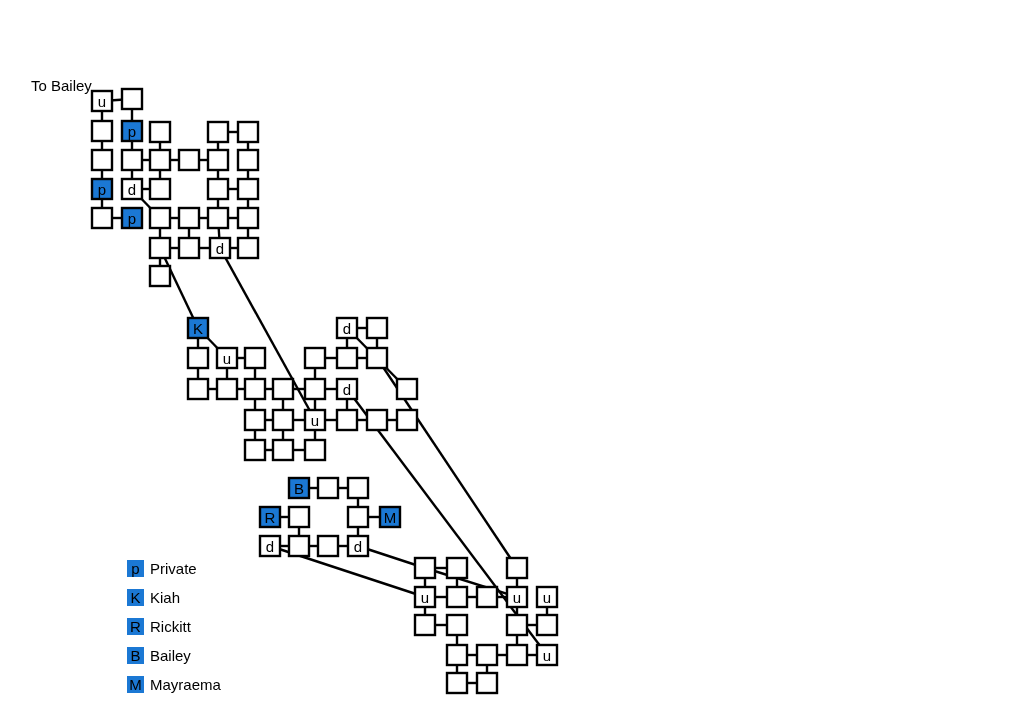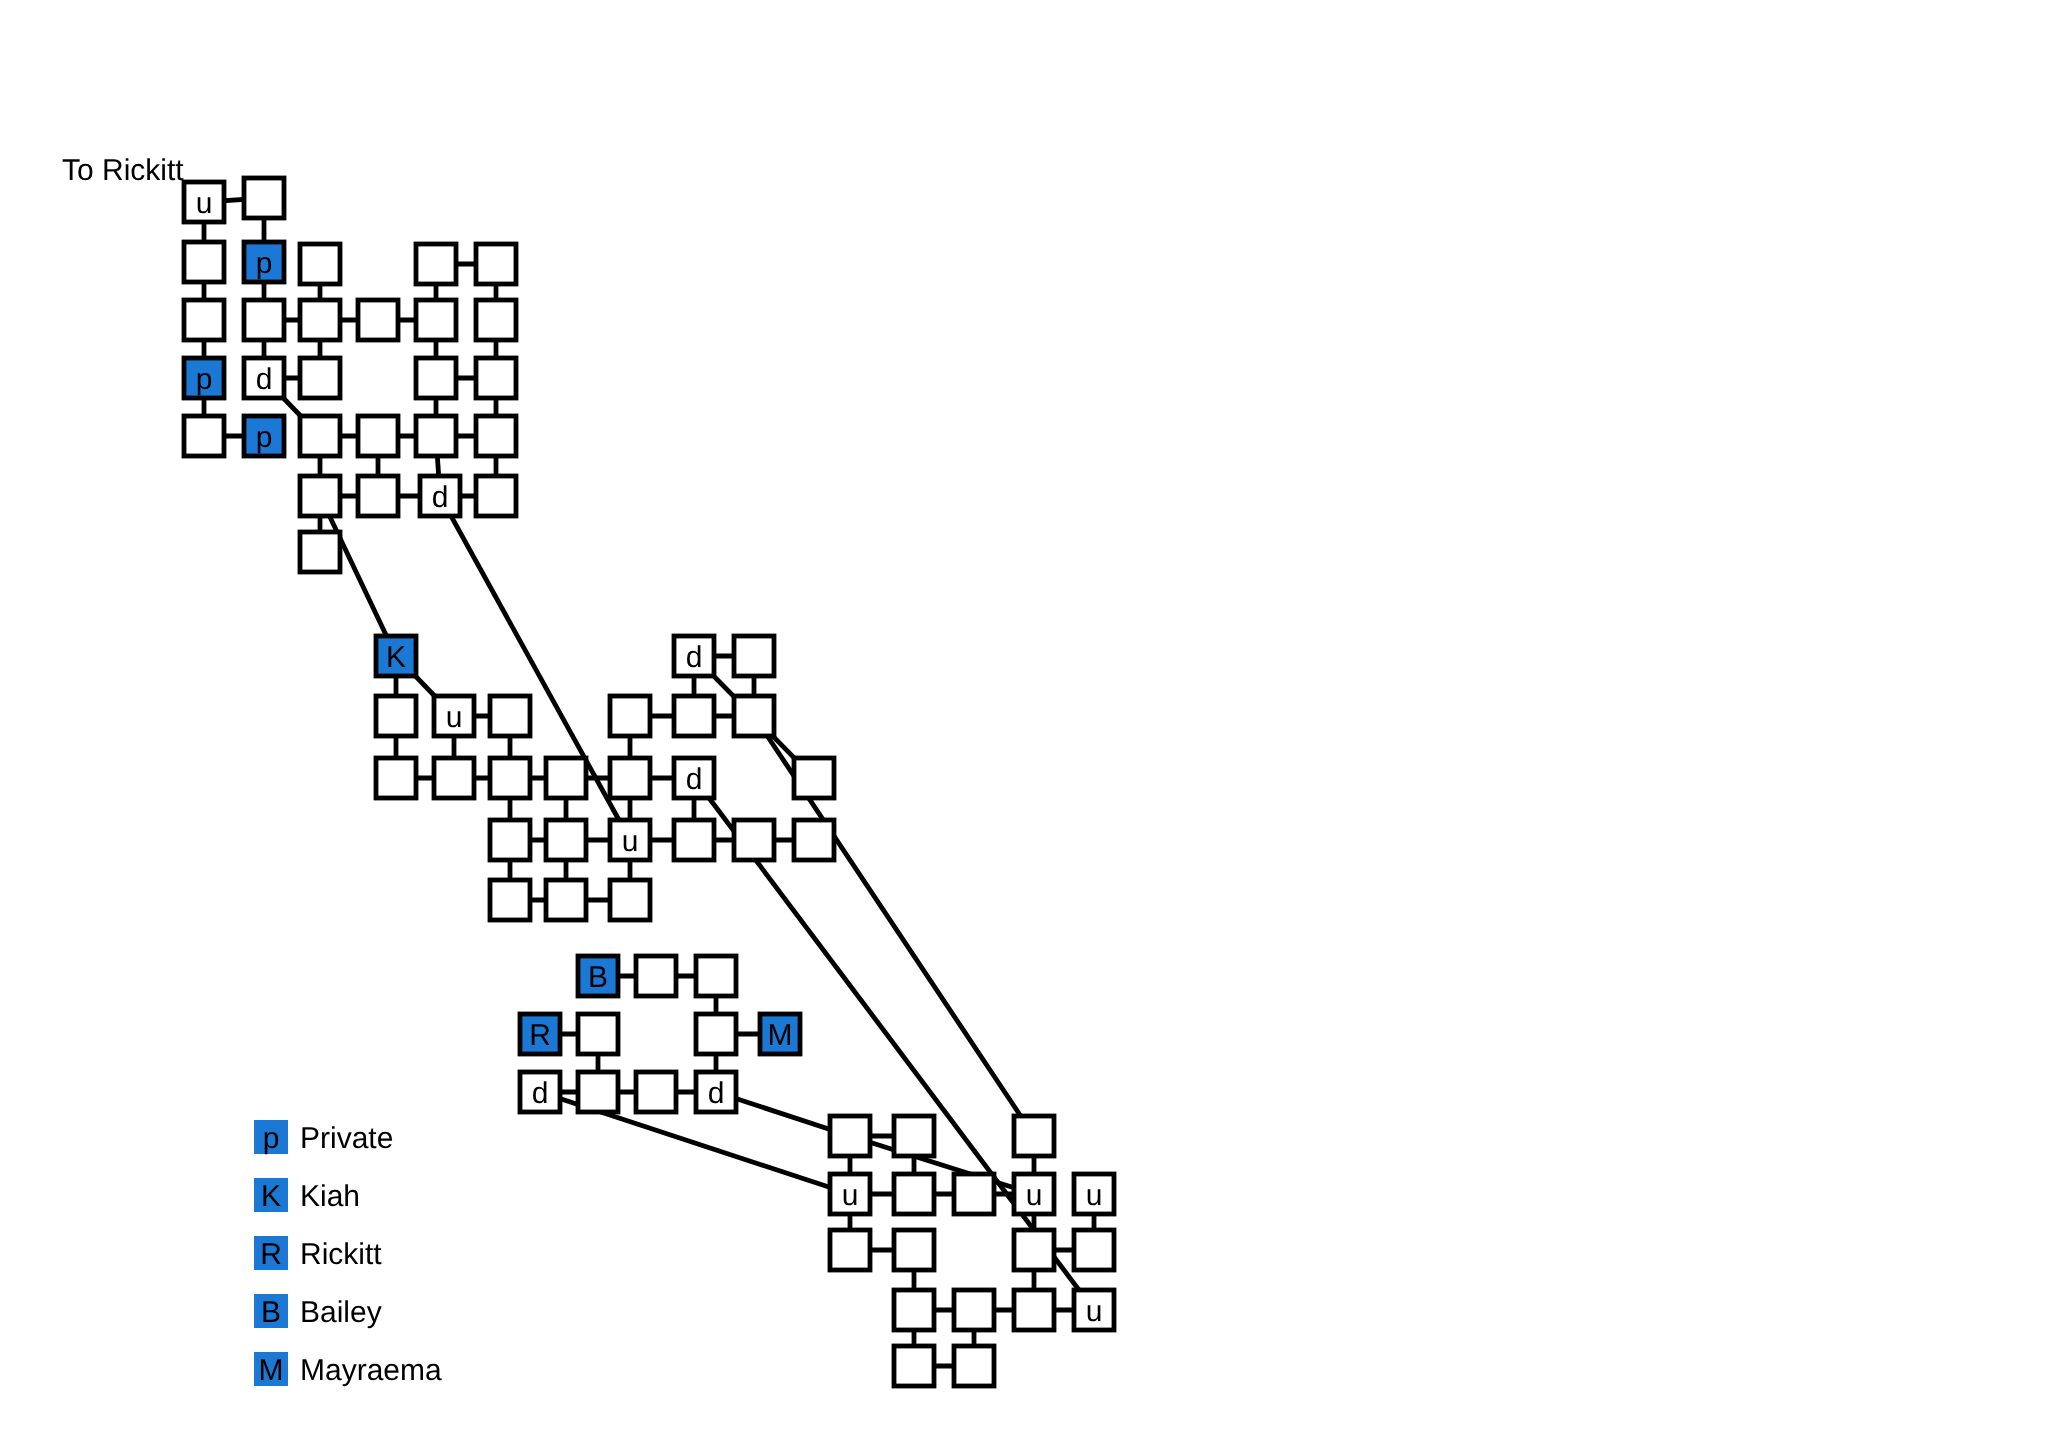--- a/index.html
+++ b/index.html
@@ -230,14 +230,14 @@
       <rect x="127" y="618" width="17" height="17" fill="#1b78d4"></rect>
       <text x="135.5" y="632" text-anchor="middle" font-size="15" fill="#000000">R</text>
       <text x="150" y="632" font-size="15" fill="#000000">Rickitt</text>
       <rect x="127" y="647" width="17" height="17" fill="#1b78d4"></rect>
       <text x="135.5" y="661" text-anchor="middle" font-size="15" fill="#000000">B</text>
       <text x="150" y="661" font-size="15" fill="#000000">Bailey</text>
       <rect x="127" y="676" width="17" height="17" fill="#1b78d4"></rect>
       <text x="135.5" y="690" text-anchor="middle" font-size="15" fill="#000000">M</text>
       <text x="150" y="690" font-size="15" fill="#000000">Mayraema</text>
     </svg>
-  <div class="annotation">To Rickitt</div>
+  <div class="annotation">To Bailey</div>
 </div>
 
 </body></html>

